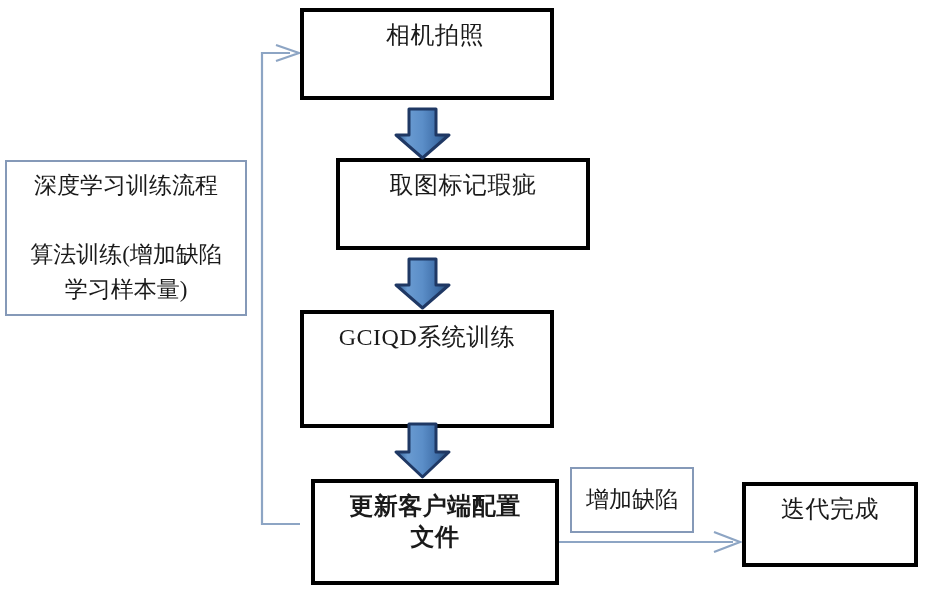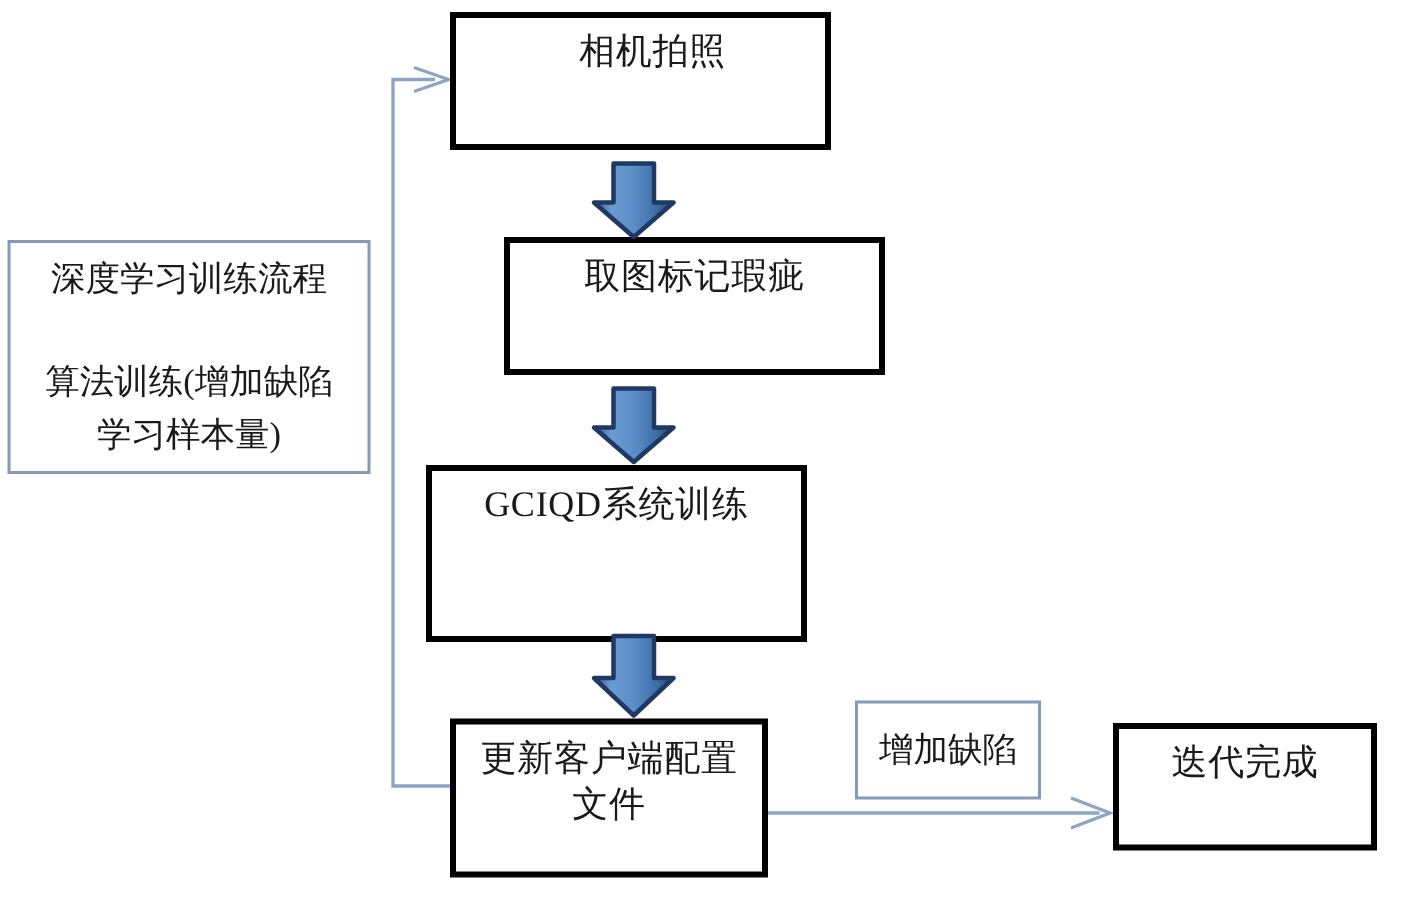--- a/index.html
+++ b/index.html
@@ -111,25 +111,25 @@
     </div>
 
     <div class="proc-box" style="left:300px; top:8px; width:254px; height:92px;padding-left:16px;">
       <span class="proc-label">相机拍照</span>
     </div>
 
     <div class="proc-box" style="left:300px; top:158px; width:254px; height:92px;margin-left:36px;">
       <span class="proc-label">取图标记瑕疵</span>
     </div>
 
-    <div class="proc-box" style="left:284px; top:310px; width:254px; height:118px;">
+    <div class="proc-box" style="left:300px; top:310px; width:254px; height:118px;">
       <span class="proc-label">GCIQD系统训练</span>
     </div>
 
-    <div class="proc-box" style="left:300px; top:479px; width:212px; height:106px;">
+    <div class="proc-box" style="left:311px; top:479px; width:248px; height:106px;font-weight:bold;">
       <span class="proc-label">更新客户端配置
 文件</span>
     </div>
 
     <div class="note-box" style="left:570px; top:467px; width:124px; height:66px;">
       <span class="note-label">增加缺陷</span>
     </div>
 
     <div class="proc-box" style="left:742px; top:482px; width:176px; height:85px;">
       <span class="proc-label">迭代完成</span>

